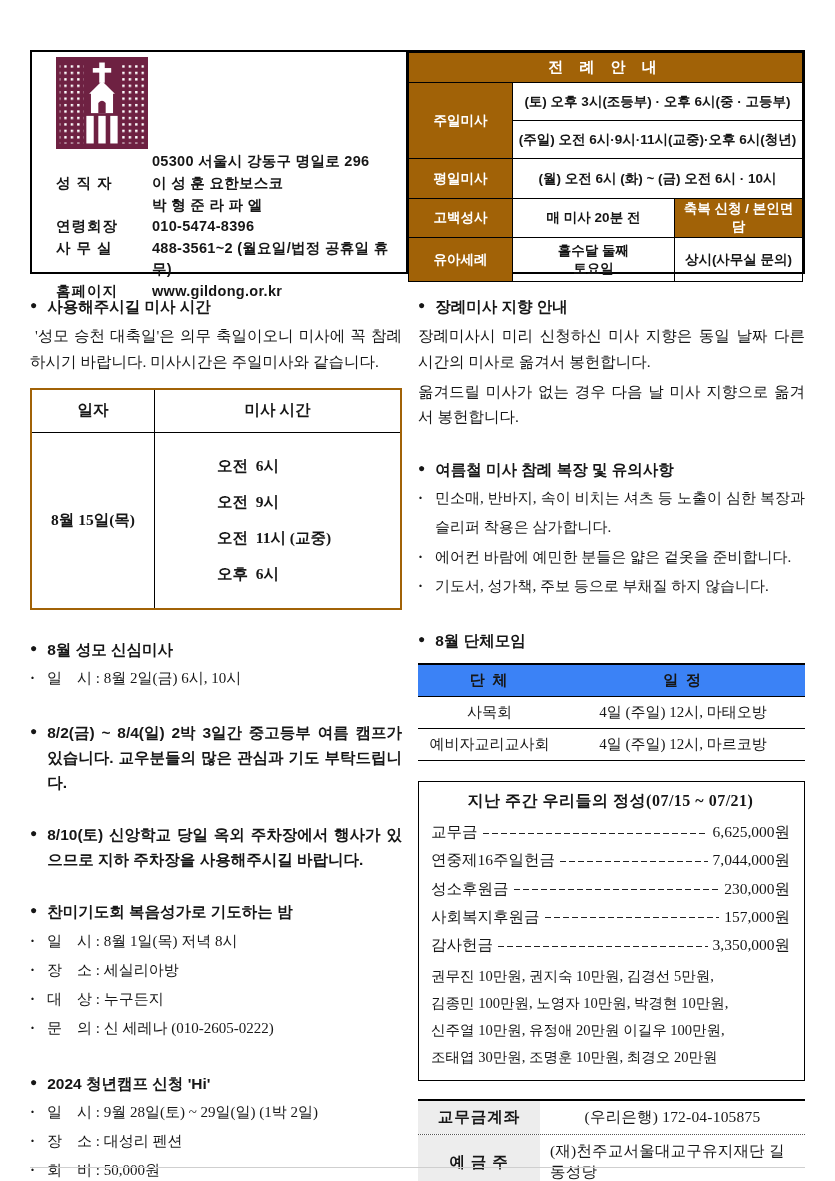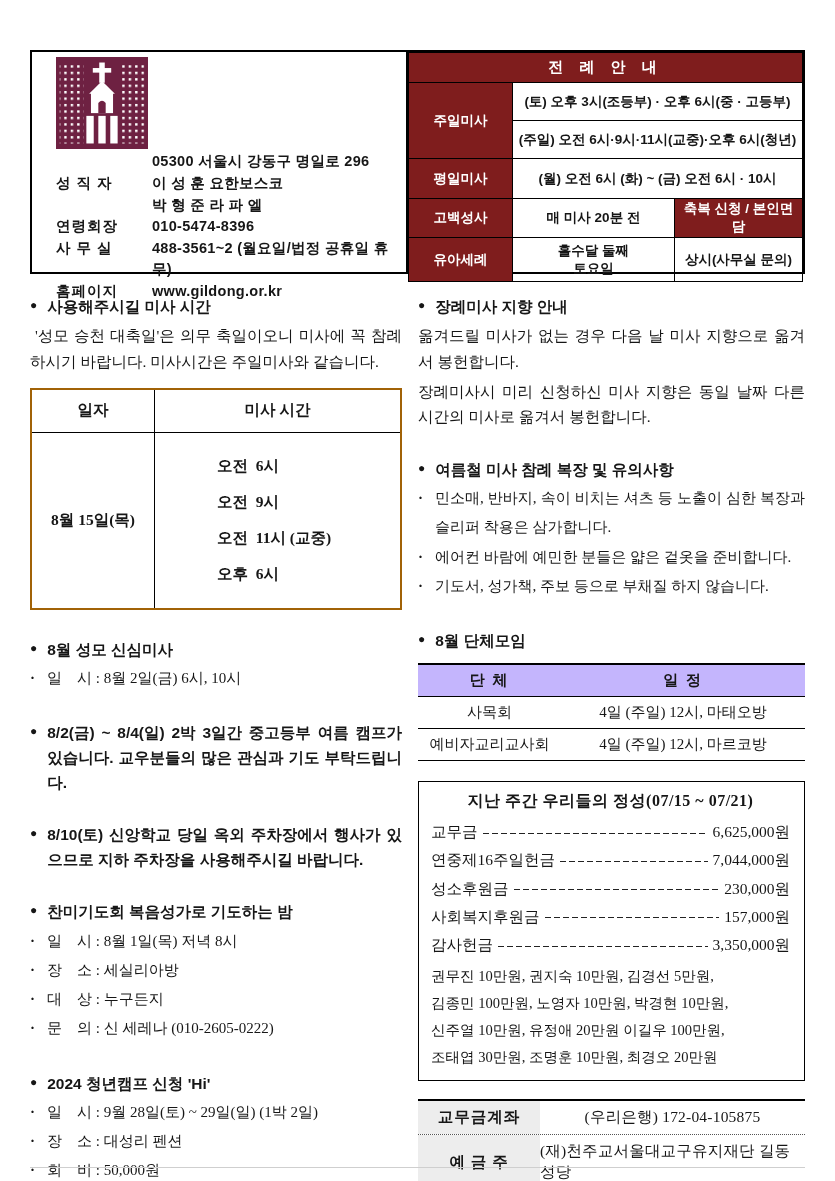--- a/index.html
+++ b/index.html
@@ -19,21 +19,21 @@
            margin:3px 0 2px 96px;letter-spacing:0.3px;}
   .info-row{display:flex;font-family:"Liberation Sans",sans-serif;font-weight:bold;
             font-size:14.5px;line-height:21.5px;}
   .info-label{width:96px;flex:0 0 auto;letter-spacing:1px;}
   .info-value{letter-spacing:0.3px;}
 
   .liturgy-wrap{flex:1;border-left:2px solid #000;}
   table.liturgy{width:100%;height:100%;border-collapse:collapse;table-layout:fixed;
     font-family:"Liberation Sans",sans-serif;font-weight:bold;font-size:13.5px;}
   table.liturgy td{border:1px solid #000;text-align:center;vertical-align:middle;padding:1px 3px;}
-  table.liturgy .dark{background:#7f1d1d;color:#fff;}
+  table.liturgy .dark{background:#a16207;color:#fff;}
   tr.row-title{height:30px;} tr.row-sun1{height:38px;} tr.row-sun2{height:38px;}
   tr.row-week{height:40px;} tr.row-conf{height:36px;} tr.row-bapt{height:44px;}
   .title-cell{letter-spacing:6px;font-size:15px;}
 
   
   .columns{display:flex;gap:16px;margin-top:20px;}
   .col-left{width:372px;flex:0 0 auto;}
   .col-right{flex:1;min-width:0;}
 
   .section{margin-bottom:27px;}
@@ -56,40 +56,40 @@
   .mass .hdr{font-weight:bold;text-align:center;height:40px;}
   .mass .date{width:120px;text-align:center;font-weight:bold;}
   .mass .times{padding:8px 0 8px 62px;margin-left:36px;}
   .mass .times div{margin:15px 0;font-weight:bold;white-space:pre-wrap;}
 
   
   table.groups{width:100%;border-collapse:collapse;margin-top:10px;font-size:15px;
                border-top:2px solid #000;border-bottom:1.5px solid #000;}
   table.groups td{text-align:center;padding:6px 2px;border-bottom:1px solid #000;}
   table.groups tr:last-child td{border-bottom:none;}
-  table.groups .ghead td{background:#c4b5fd;font-weight:bold;letter-spacing:2px;margin-left:44px;}
+  table.groups .ghead td{background:#3b82f6;font-weight:bold;letter-spacing:2px;margin-left:44px;}
   .gcol1{width:37%;}
 
   
   .offering-box{border:1.5px solid #000;margin-top:20px;padding:9px 14px 10px 12px;}
   .offering-title{text-align:center;font-weight:bold;font-size:16px;letter-spacing:0.5px;
                   margin-bottom:6px;}
   .off-row{display:flex;align-items:baseline;font-size:15.5px;line-height:1.82;}
   .dash-fill{flex:1;align-self:center;height:11px;margin:0 5px;
     background-image:repeating-linear-gradient(90deg,#222 0 6px,transparent 6px 9px);
     background-size:100% 1.4px;background-repeat:no-repeat;background-position:0 62%;}
   .donors{margin-top:4px;font-size:14.5px;line-height:1.85;}
 
   
   .account{margin-top:18px;border-top:2px solid #000;border-bottom:1.5px solid #000;font-size:15.5px;}
   .acc-row{display:flex;align-items:stretch;}
   .acc-row.first{border-bottom:1px dotted #555;}
   .acc-label{width:118px;flex:0 0 auto;background:#ededed;display:flex;align-items:center;
              justify-content:center;font-weight:bold;letter-spacing:1px;padding:6px 2px;}
-  .acc-value{flex:1;display:flex;align-items:center;justify-content:center;padding:6px 0;
+  .acc-value{flex:1;display:flex;align-items:center;justify-content:center;padding:6px 10px;
              letter-spacing:0.2px;}
 
   .footer-line{position:absolute;left:30px;right:30px;bottom:13px;border-top:1px solid #cfcfcf;}
 </style>
 </head>
 <body>
 
 <div class="page">
 
   <div class="header-box">
@@ -288,22 +288,22 @@
 
     </div>
 
     <div class="col-right">
 
       <div class="section">
         <div class="sec-head">
           <span class="bullet">●</span>
           <span class="head-text">장례미사 지향 안내</span>
         </div>
+        <div class="para noindent">장례미사시 미리 신청하신 미사 지향은 동일 날짜 다른 시간의 미사로 옮겨서 봉헌합니다.</div>
         <div class="para noindent">옮겨드릴 미사가 없는 경우 다음 날 미사 지향으로 옮겨서 봉헌합니다.</div>
-        <div class="para noindent">장례미사시 미리 신청하신 미사 지향은 동일 날짜 다른 시간의 미사로 옮겨서 봉헌합니다.</div>
       </div>
 
       <div class="section">
         <div class="sec-head">
           <span class="bullet">●</span>
           <span class="head-text">여름철 미사 참례 복장 및 유의사항</span>
         </div>
         <div class="items">
           <div class="item">
             <span class="ibullet">·</span>

